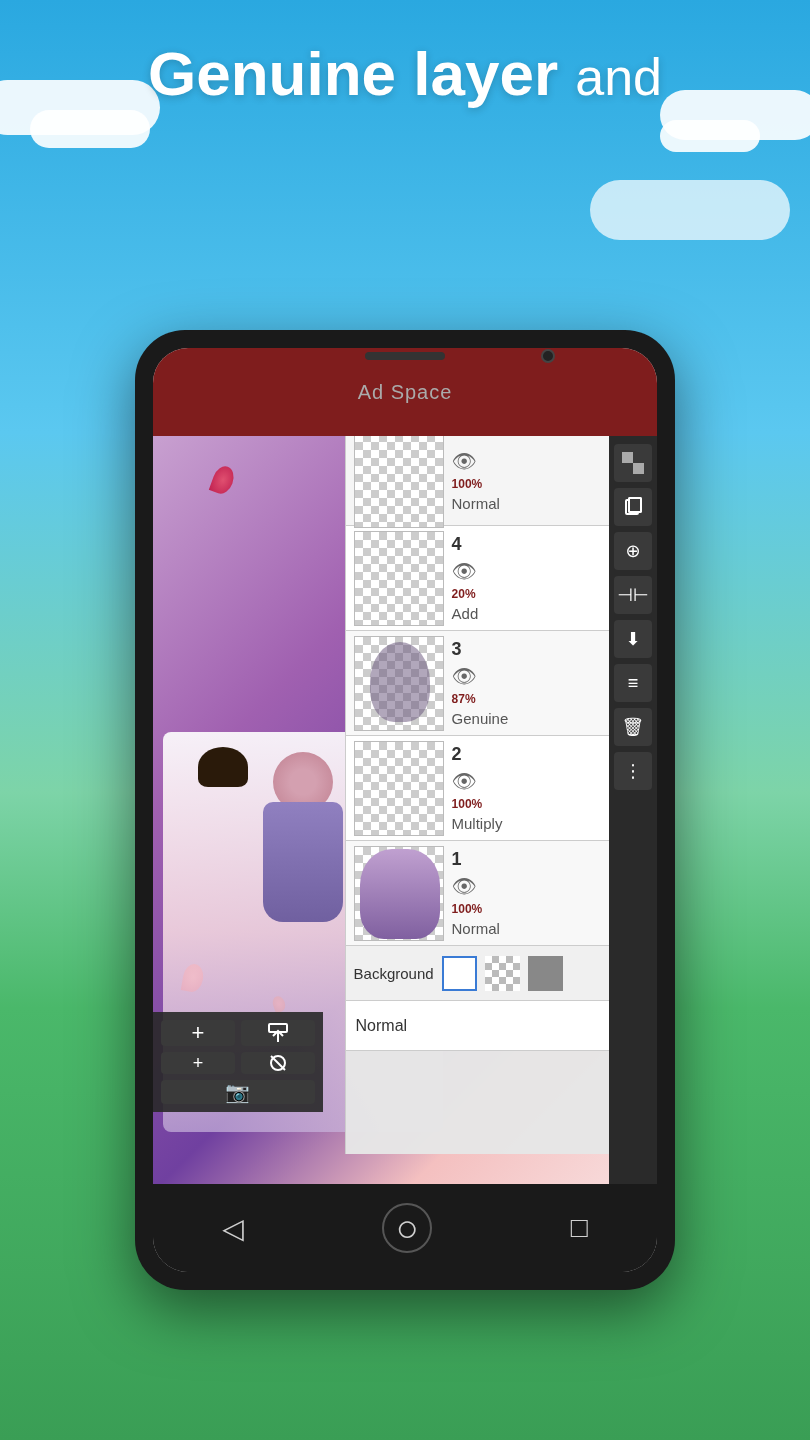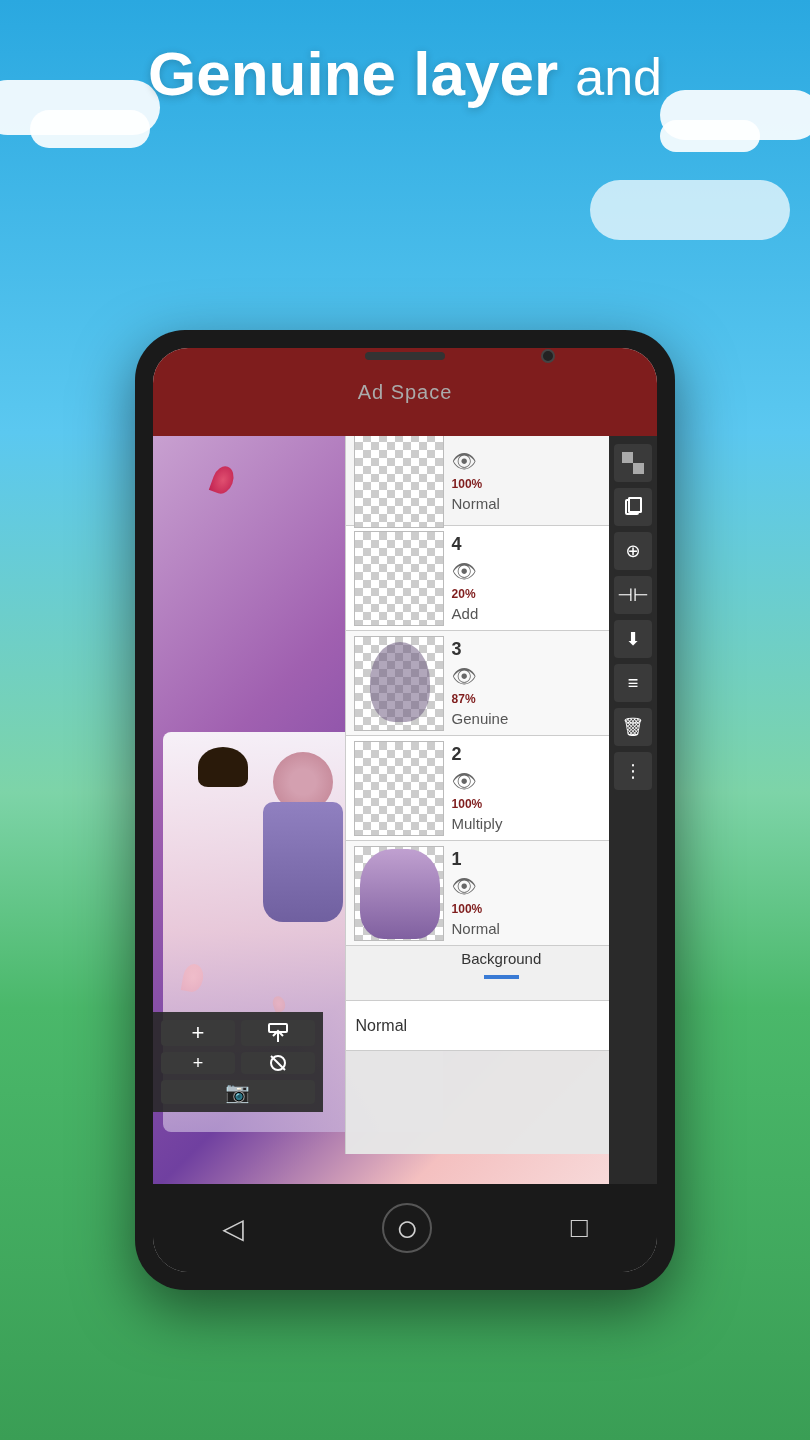--- a/index.html
+++ b/index.html
@@ -287,21 +287,20 @@
 
     
     .bg-row {
       display: flex;
       align-items: center;
       height: 55px;
       padding: 4px 8px;
       background: #f0f0f0;
       border-bottom: 1px solid #ccc;
       gap: 8px;
-      flex-direction: column;
     }
 
     .bg-label {
       font-size: 15px;
       color: #333;
     }
 
     .bg-white { width: 35px; height: 35px; background: white; border: 2px solid #3a7bd5; }
     .bg-checker { width: 35px; height: 35px; background: repeating-conic-gradient(#bbb 0% 25%, #fff 0% 50%) 0 0 / 14px 14px; }
     .bg-dark { width: 35px; height: 35px; background: #888; }

